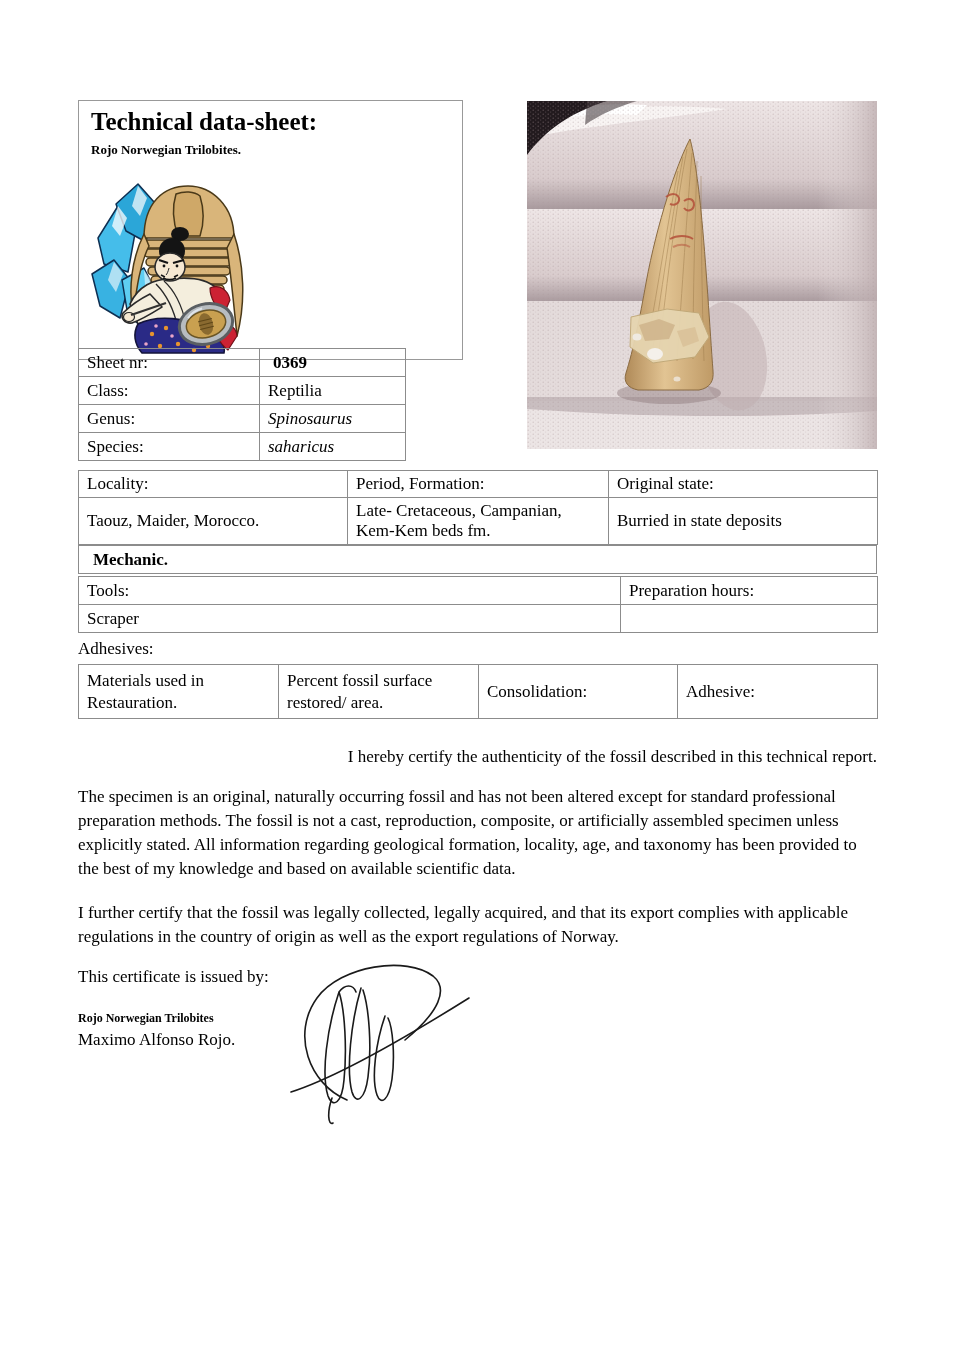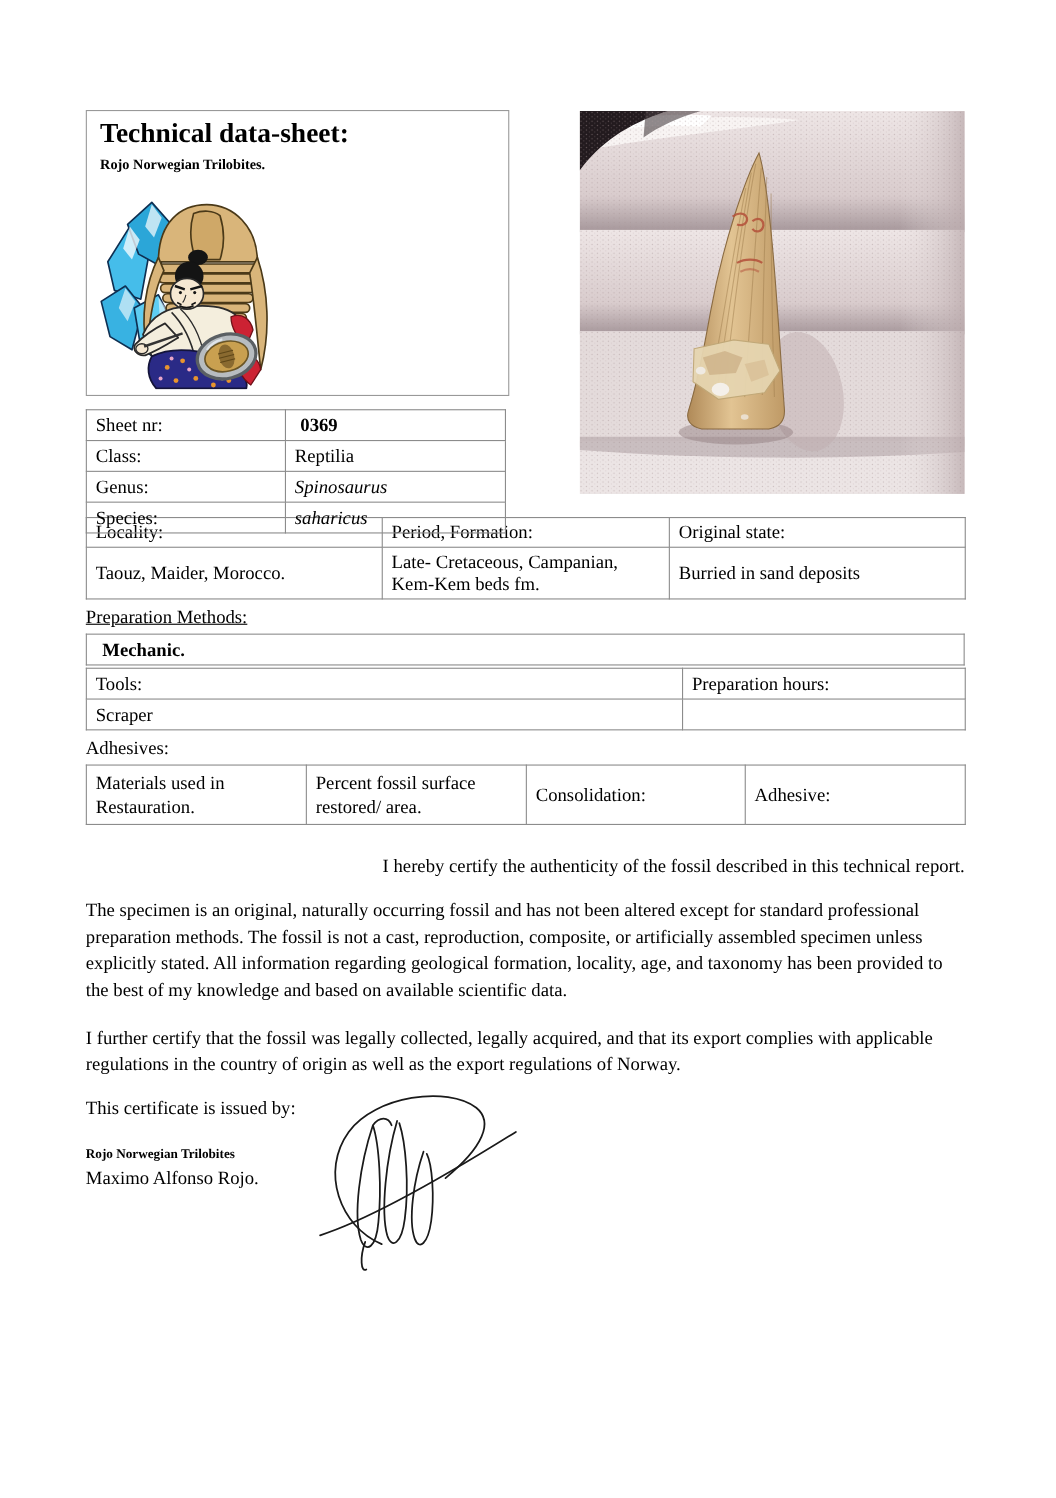--- a/index.html
+++ b/index.html
@@ -27,22 +27,22 @@
   .id-box .title{
     font-size:25px;font-weight:bold;
     margin:8px 0 0 12px;line-height:26px;
   }
   .id-box .subtitle{
     font-size:13px;font-weight:bold;
     margin:4px 0 0 12px;line-height:22px;
   }
   .logo-wrap{position:absolute;left:7px;top:75px;width:165px;height:178px;}
   .spec-table{
-    position:absolute;left:0;top:272px;
-    width:382px;border-collapse:collapse;
+    position:absolute;left:0;top:248px;
+    width:328px;border-collapse:collapse;
   }
   .photo-wrap{position:absolute;left:449px;top:1px;width:350px;height:348px;}
   
   table{border-collapse:collapse;width:100%;table-layout:fixed;}
   td{
     border:1px solid #8c8c8c;
     font-size:17px;
     padding:2px 8px;
     vertical-align:middle;
     overflow:hidden;
@@ -274,27 +274,26 @@
       </colgroup>
     <tbody>
         <tr class="hrow">
       <td>Locality:</td>
       <td>Period, Formation:</td>
       <td>Original state:</td>
     </tr>
     <tr class="drow">
       <td>Taouz, Maider, Morocco.</td>
       <td>Late- Cretaceous, Campanian, Kem-Kem beds fm.</td>
-      <td>Burried in sand deposits</td>
+      <td>Burried in state deposits</td>
     </tr>
   </tbody>
     </table>
 
 
-  <div class="sec-heading underlined">Preparation Methods:</div>
 
   <table class="mech-table">
     <tbody>
         <tr>
       <td class="indent1">Mechanic.</td>
     </tr>
   </tbody>
     </table>
 
   <table class="tools-table">

